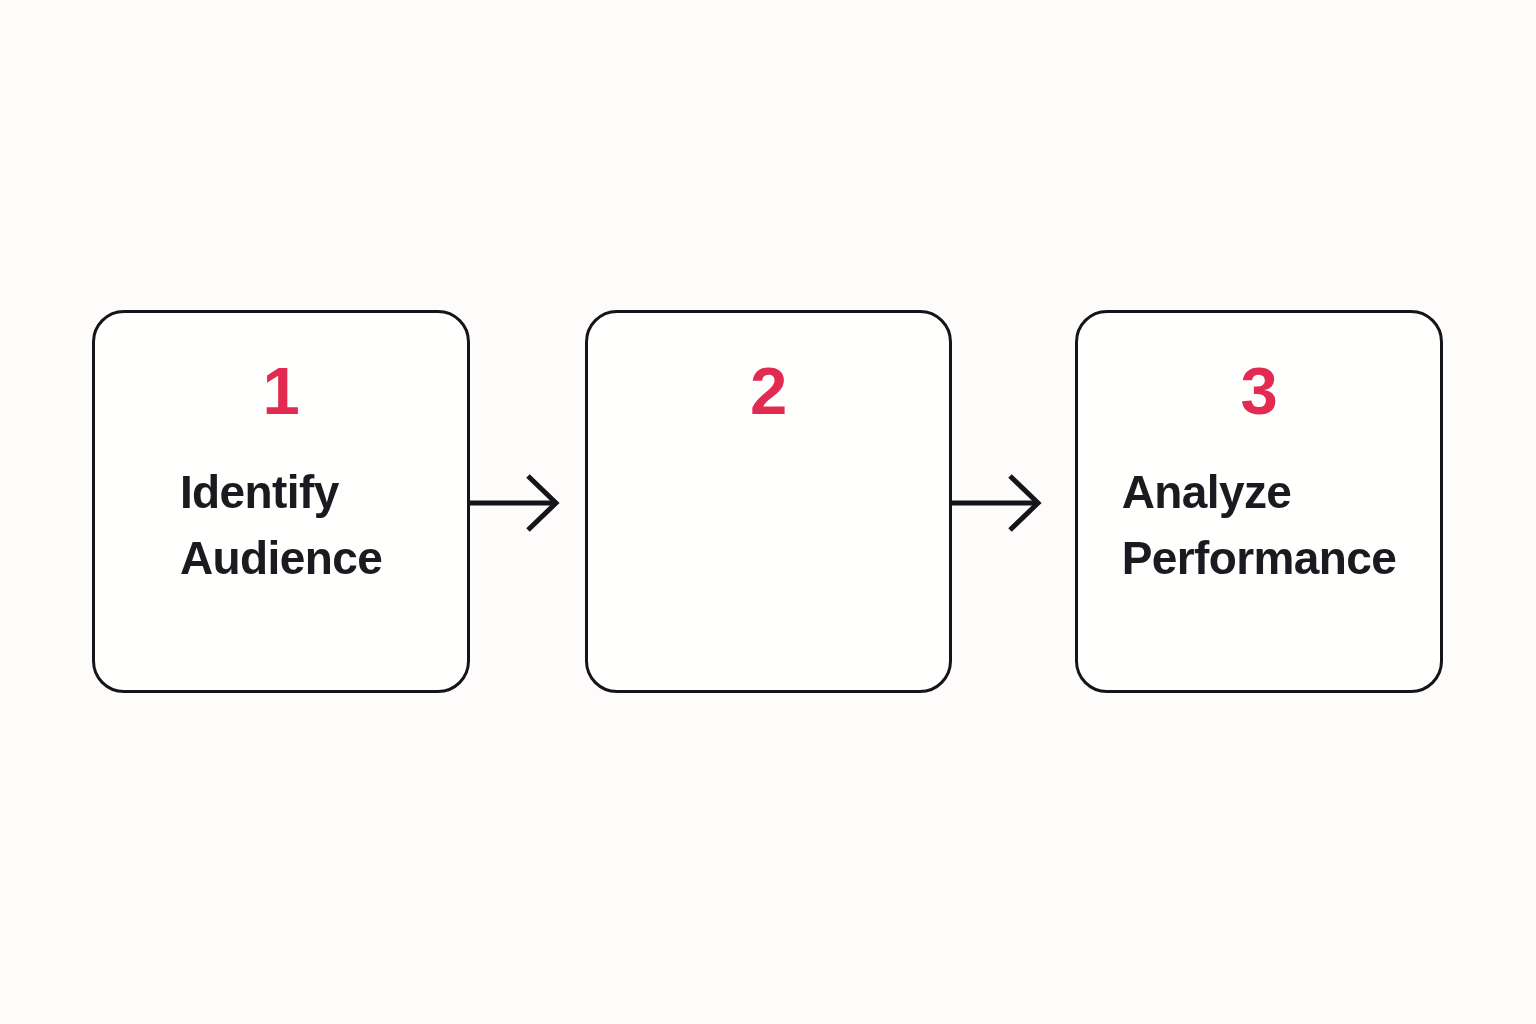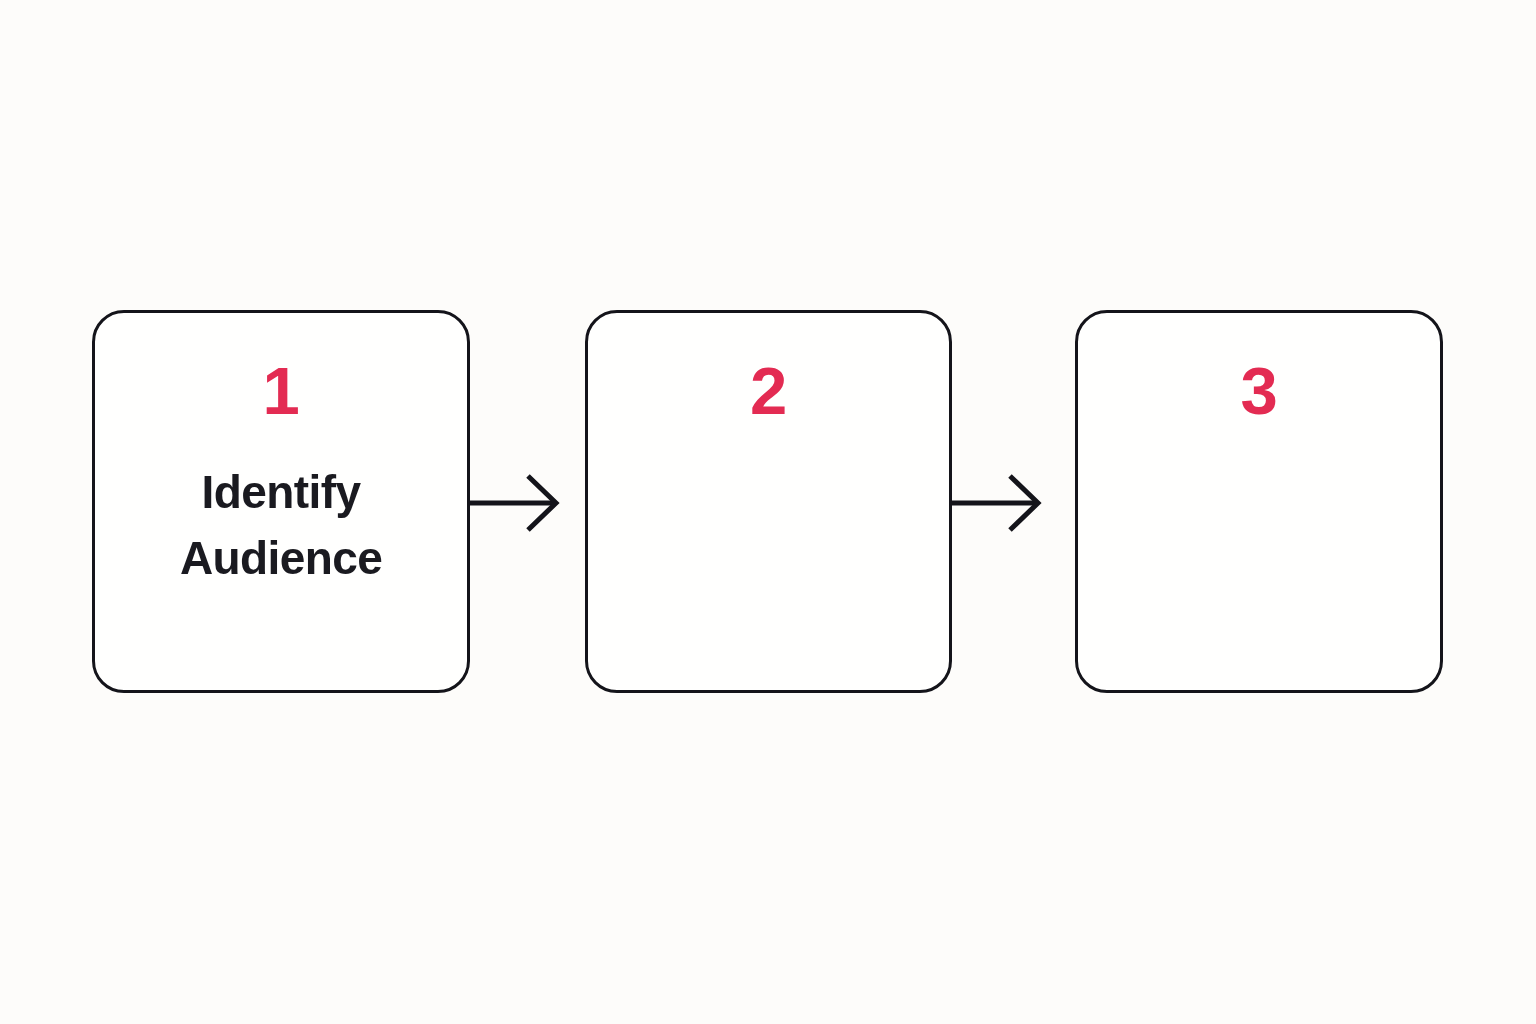--- a/index.html
+++ b/index.html
@@ -47,21 +47,20 @@
     letter-spacing: -0.5px;
     color: #e32b52;
     user-select: none;
   }
   .step-label {
     margin-top: 35px;
     font-size: 46px;
     font-weight: 700;
     line-height: 66px;
     color: #1a1a20;
-    text-align: center;
     letter-spacing: -0.6px;
     white-space: pre-line;
     padding: 0 10px;
   }
 
   
   .arrow {
     position: absolute;
     top: 468px;
     width: 92px;
@@ -95,15 +94,17 @@
 
   <div class="arrow a2">
     <svg viewBox="0 0 92 70" xmlns="http://www.w3.org/2000/svg">
       <line x1="0" y1="35" x2="84" y2="35" stroke="#14141a" stroke-width="5" stroke-linecap="butt"></line>
       <polyline points="58,8 86,35 58,62" fill="none" stroke="#14141a" stroke-width="5" stroke-linecap="butt" stroke-linejoin="miter"></polyline>
     </svg>
   </div>
 
   <div class="step-box b3">
     <div class="step-number">3</div>
+    <div class="step-label">Analyze
+Performance</div>
   </div>
 
 </div>
 
 </body></html>

